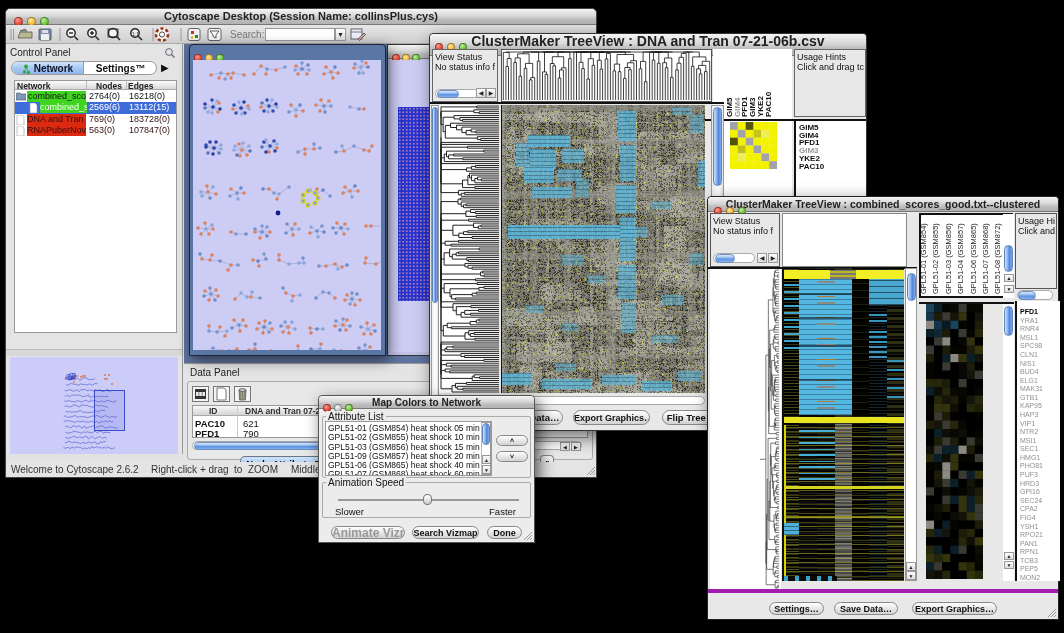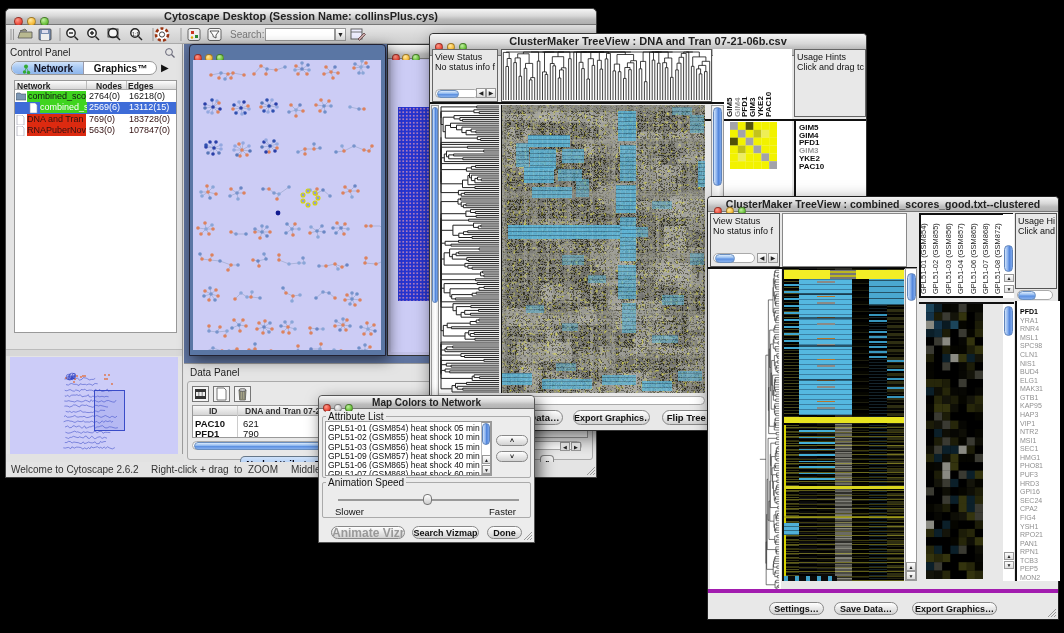--- a/index.html
+++ b/index.html
@@ -85,21 +85,21 @@
       </svg>
 
     <div class="abs" style="left:5px;top:17px;width:146px;height:14px;background:#fff;border:1px solid #999;border-radius:7px;overflow:hidden">
       <div class="abs" style="left:0;top:0;width:72px;height:100%;background:linear-gradient(#cfe2fa,#a6c8f2 50%,#8fb6ec);border-right:1px solid #99a;text-align:center;font-size:10px;font-weight:bold;line-height:13px;color:#112"><svg width="9" height="10" style="vertical-align:-2px">
             <circle cx="4" cy="2.5" r="2" fill="#3a3"></circle>
             <circle cx="2.5" cy="8" r="1.7" fill="#3a3"></circle>
             <circle cx="6.5" cy="8.5" r="1.7" fill="#3a3"></circle>
             <line x1="4" y1="4" x2="3" y2="7" stroke="#3a3" stroke-width="0.7"></line>
             <line x1="4.5" y1="4" x2="6" y2="7" stroke="#3a3" stroke-width="0.7"></line>
           </svg> Network</div>
-      <div class="abs" style="left:72px;top:0;width:73px;height:100%;text-align:center;font-size:10px;font-weight:bold;line-height:13px;color:#111">Graphics™</div>
+      <div class="abs" style="left:72px;top:0;width:73px;height:100%;text-align:center;font-size:10px;font-weight:bold;line-height:13px;color:#111">Settings™</div>
       </div>
     <div class="abs" style="left:155px;top:18px;font-size:10px;color:#111">▶</div>
 
     <div class="abs" style="left:8px;top:36px;right:5px;bottom:121px;background:#fff;border:1px solid #999;overflow:hidden">
       <div class="abs" style="left:0;top:0;right:0;height:9px;background:linear-gradient(#fdfdfd,#d8d8d8);border-bottom:1px solid #aaa;font-size:8.5px;font-weight:bold;color:#222">
         <span style="position:absolute;left:2px;top:0">Network</span>
           <span style="position:absolute;left:81px;top:0">Nodes</span>
           <span style="position:absolute;left:113px;top:0">Edges</span>
         <i style="position:absolute;left:71px;top:0;bottom:0;border-left:1px solid #bbb"></i>
           <i style="position:absolute;left:111px;top:0;bottom:0;border-left:1px solid #bbb"></i>
@@ -879,21 +879,21 @@
         <circle cx="110" cy="141" r="2" fill="#8c96e0" stroke="#d8d800" stroke-width="1.1"></circle>
         <circle cx="110" cy="135" r="2" fill="#8c96e0" stroke="#d8d800" stroke-width="1.1"></circle>
         <circle cx="115" cy="131" r="2" fill="#8c96e0" stroke="#d8d800" stroke-width="1.1"></circle>
         <circle cx="122" cy="133" r="2" fill="#8c96e0" stroke="#d8d800" stroke-width="1.1"></circle>
         <circle cx="85" cy="153" r="2.4" fill="#101a90"></circle>
       </svg>
   </div>
 </div>
 
 <div class="abs" style="left:429px;top:33px;width:438px;height:398px;background:#e8e8e8;border:1px solid #333;border-radius:4px 4px 0 0;box-shadow:4px 6px 18px rgba(0,0,0,.6)">
-  <div class="titlebar abs" style="left:0;top:0;right:0;height:22px;font-size:11px;line-height:14px;border-radius:4px 4px 0 0">ClusterMaker TreeView : DNA and Tran 07-21-06b.csv</div>
+  <div class="titlebar abs" style="left:0;top:0;right:0;height:22px;font-size:14px;line-height:14px;border-radius:4px 4px 0 0">ClusterMaker TreeView : DNA and Tran 07-21-06b.csv</div>
   <div class="lights abs" style="left:5px;top:3px"><b class="lr" style="width:8px;height:8px"></b><b class="ly" style="width:8px;height:8px"></b><b class="lg" style="width:8px;height:8px"></b></div>
 
   <div class="abs" style="left:2px;top:15px;width:66px;height:53px;background:#e8e8e8;border:1px solid #666">
     <div style="font-size:9px;color:#111;padding:2px 0 0 2px;line-height:10px">View Status<br>No status info f</div>
     <div class="sb-h" style="left:2px;bottom:3px;width:44px;height:9px"></div>
     <div class="sb-thumb" style="left:4px;bottom:3.5px;width:22px;height:8px"></div>
     <div class="arrbox" style="right:11px;bottom:3px;width:10px;height:10px;font-size:6px;line-height:9px">◀</div>
     <div class="arrbox" style="right:1px;bottom:3px;width:10px;height:10px;font-size:6px;line-height:9px">▶</div>
   </div>
 

